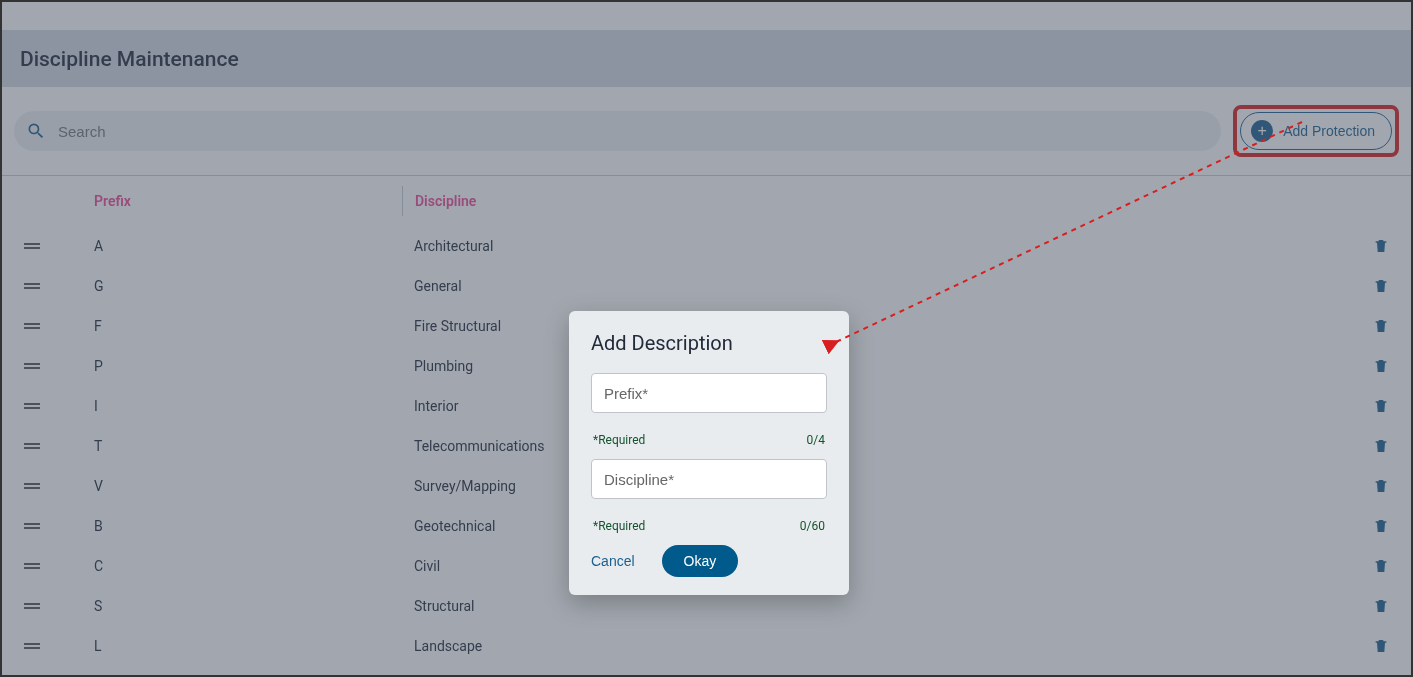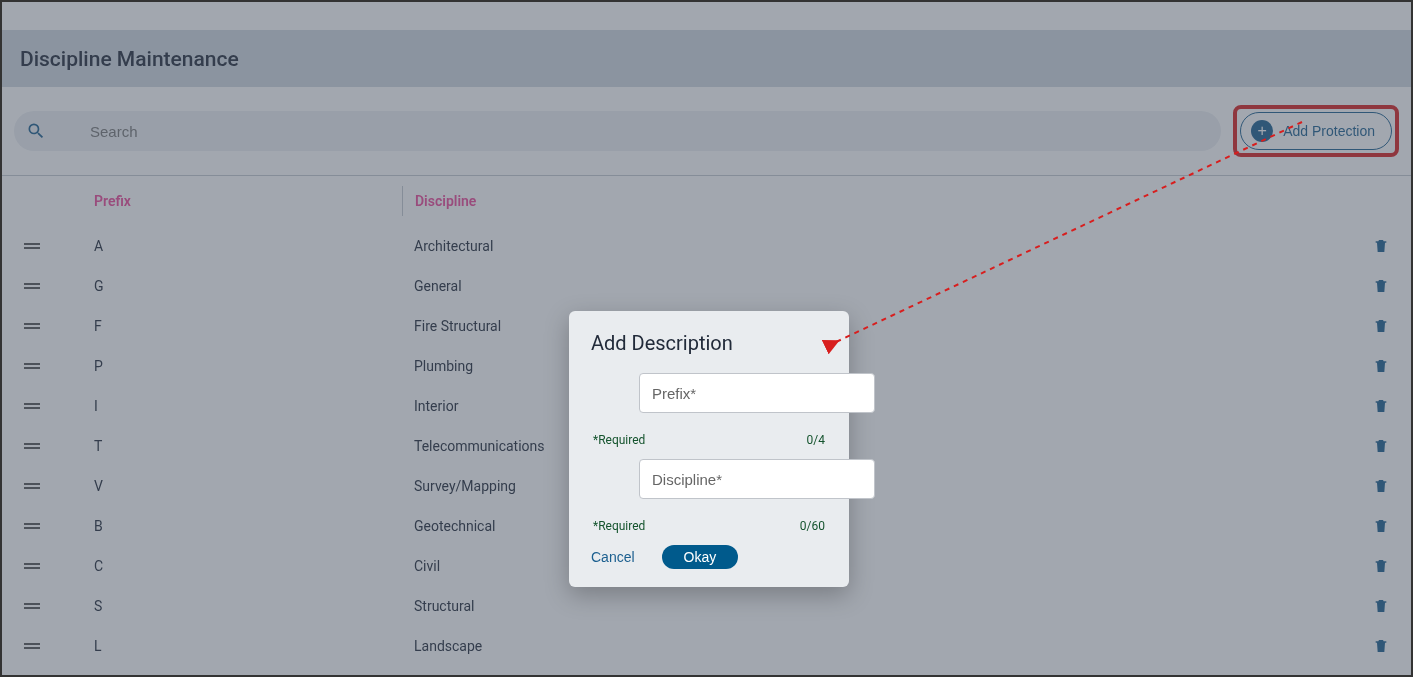--- a/index.html
+++ b/index.html
@@ -33,21 +33,20 @@
     border-bottom: 1px solid #c5cad0;
   }
   .search-wrap {
     flex: 1;
     display: flex;
     align-items: center;
     background: #eceff2;
     border-radius: 20px;
     height: 40px;
     padding: 0 12px;
-    gap: 32px;
   }
   .search-wrap svg { width: 20px; height: 20px; fill: #1b5f8f; margin-right: 12px; }
   .search-input {
     border: none;
     background: transparent;
     outline: none;
     font-size: 15px;
     flex: 1;
     color: #333;
   }
@@ -143,21 +142,20 @@
   .field-input {
     width: 100%;
     height: 40px;
     border: 1px solid #c0c4ca;
     border-radius: 4px;
     background: #fff;
     padding: 0 12px;
     font-size: 15px;
     color: #333;
     outline: none;
-    margin-left: 48px;
   }
   .field-input::placeholder { color: #666; }
   .helper-row {
     display: flex;
     justify-content: space-between;
     font-size: 12px;
     color: #14532d;
     margin: 20px 2px 12px;
   }
   .modal-actions {
@@ -172,21 +170,21 @@
     border: none;
     color: #1b5f8f;
     font-size: 14px;
     cursor: pointer;
   }
   .btn-okay {
     background: #005a8c;
     border: none;
     color: #fff;
     font-size: 14px;
-    height: 24px;
+    height: 32px;
     padding: 0 22px;
     border-radius: 20px;
     cursor: pointer;
   }
   
   .arrow-svg {
     position: absolute;
     left: 820px;
     top: 112px;
     width: 510px;

